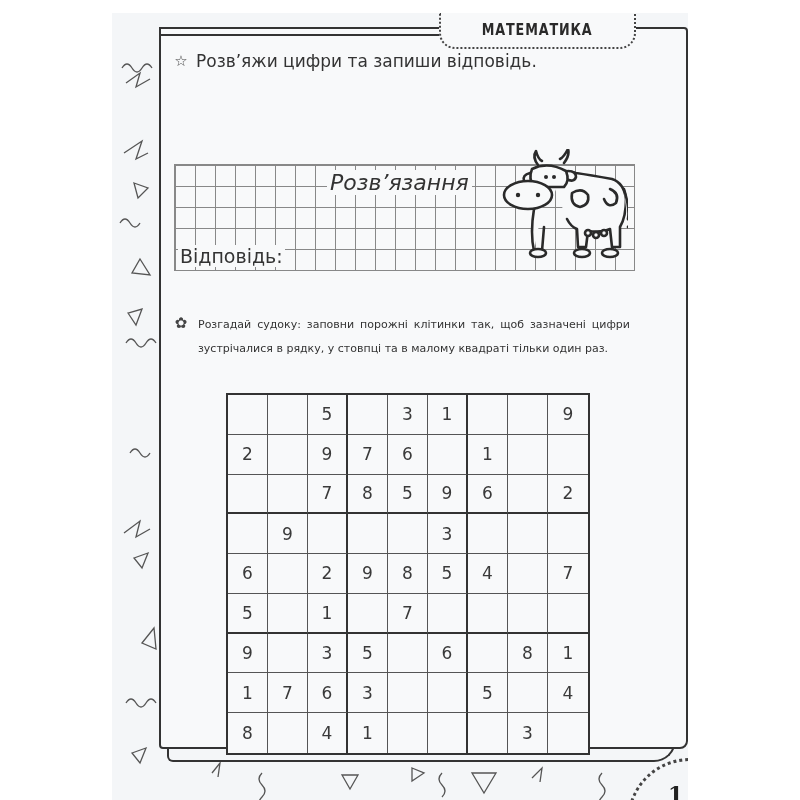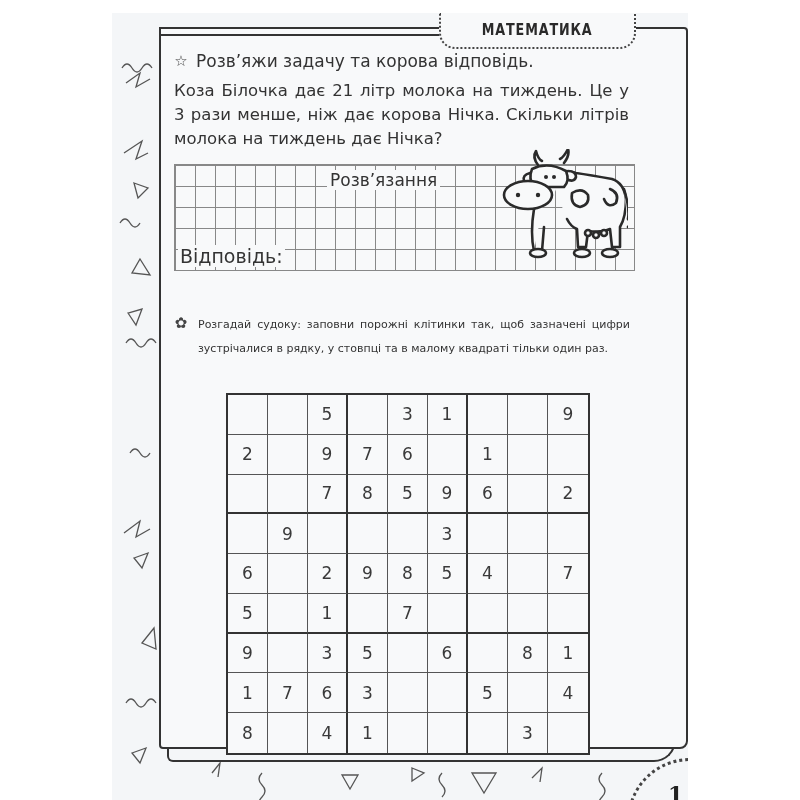--- a/index.html
+++ b/index.html
@@ -54,22 +54,22 @@
     }
     .solution-grid {
       position: absolute; left: 62px; top: 151px; width: 459px; height: 105px;
       background-image:
         linear-gradient(to right, #888 1px, transparent 1px),
         linear-gradient(to bottom, #888 1px, transparent 1px);
       background-size: 20px 100%, 100% 21px;
       border: 1px solid #888;
     }
     .solution-label {
-      position: absolute; left: 215px; top: 157px; font-size: 17px; color: #333;
-      background: #f8f9fa; padding: 0 3px;
+      position: absolute; left: 215px; top: 157px; font-size: 22px; color: #333;
+      background: #f8f9fa; padding: 0 3px; font-style: italic;
     }
     .answer-label {
       position: absolute; left: 66px; top: 232px; font-size: 19px; color: #333;
       background: #f8f9fa; padding: 0 2px;
     }
     .cow { position: absolute; left: 380px; top: 136px; width: 136px; height: 112px; }
     .sudoku-title {
       position: absolute; left: 60px; top: 301px; font-size: 16.5px; color: #333;
       display: flex; align-items: flex-start; gap: 6px;
     }
@@ -143,23 +143,22 @@
 
   <div class="frame-inner"></div>
   <div class="frame-outer"></div>
   <div class="header-line"></div>
   <div class="header-tab">
     <span>МАТЕМАТИКА</span>
   </div>
 
   <div class="task-title">
     <span class="icon-star">☆</span>
-    <span>Розв’яжи задачу та корова відповідь.</span>
+    <span>Розв’яжи цифри та запиши відповідь.</span>
   </div>
-  <div class="problem">Коза Білочка дає 21 літр молока на тиждень. Це у 3 рази менше, ніж дає корова Нічка. Скільки літрів молока на тиждень дає Нічка?</div>
 
   <div class="solution-grid"></div>
   <div class="solution-label">Розв’язання</div>
   <div class="answer-label">Відповідь:</div>
 
   <svg class="cow" viewBox="0 0 136 112">
     <g fill="#f8f9fa" stroke="#2a2a2a" stroke-width="2.6" stroke-linecap="round" stroke-linejoin="round">
       <path d="M58 28 q8 -8 26 -4 q14 2 36 6 q12 4 14 20 q0 18 -6 28 l0 20 l-8 0 l-2 -18 q-8 4 -22 2 l-2 16 l-8 0 l-1 -18 q-6 -2 -10 -10"></path>
       <path d="M42 102 q-4 -18 0 -42 l10 -10"></path>
       <path d="M50 102 l2 -24"></path>

